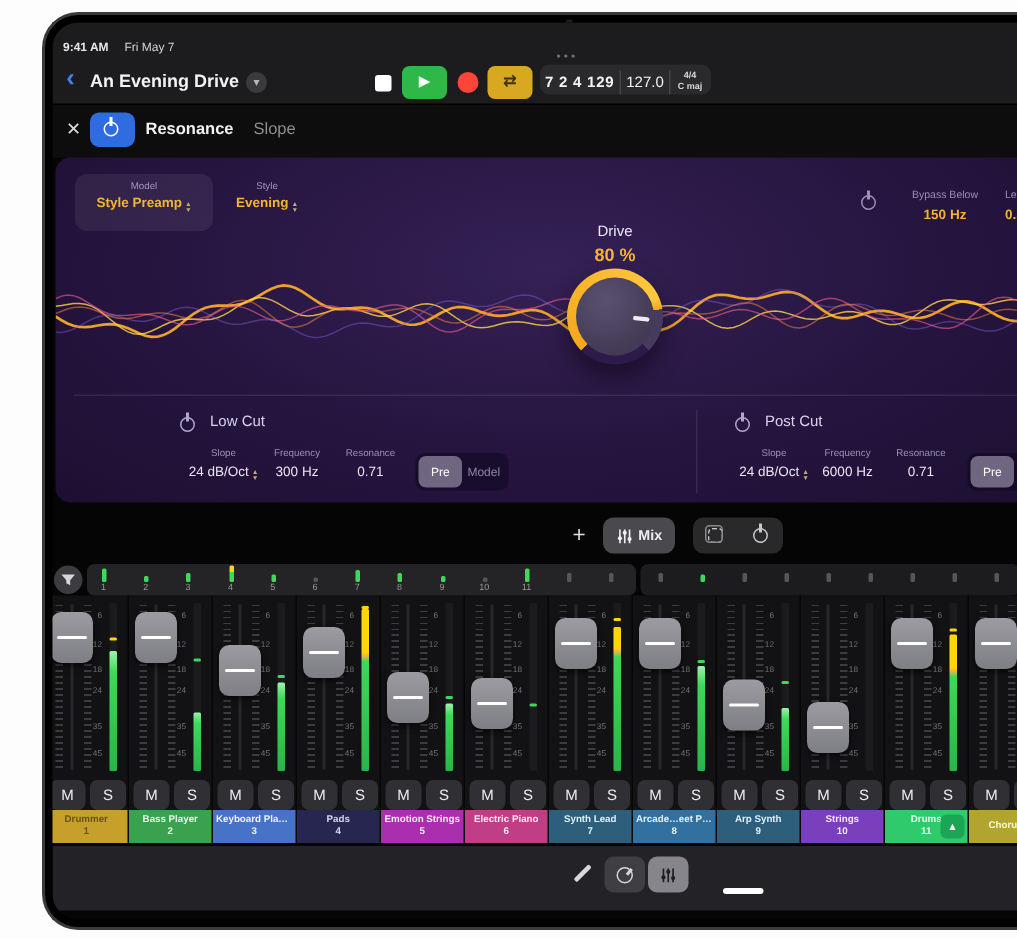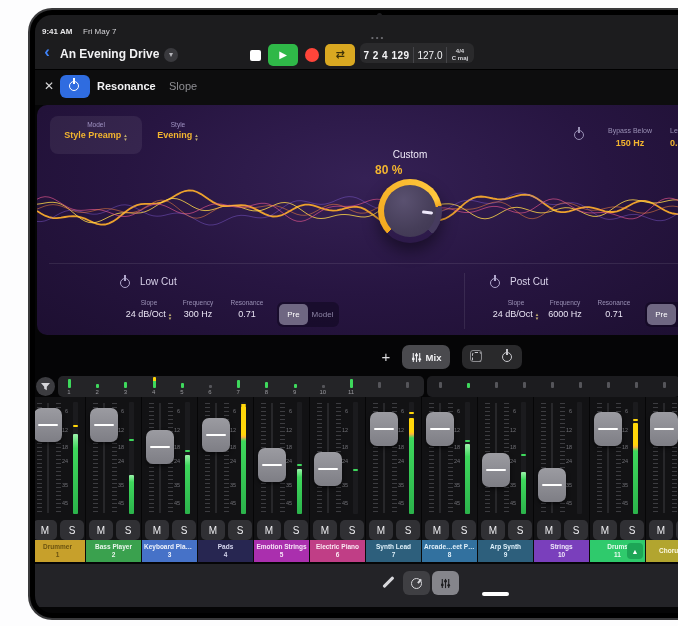--- a/index.html
+++ b/index.html
@@ -51,21 +51,21 @@
   .plabel{font-size:6.5px;color:#a194c4;margin-top:5px}
   .pvalue{font-size:9px;font-weight:bold;color:#f3b52f;margin-top:2px}
   #style-box{position:absolute;left:110px;top:11px;width:62px;height:38px;text-align:center}
   .stepper{display:inline-flex;flex-direction:column;font-size:4.5px;line-height:3.8px;color:#c0ad72;margin-left:2px;vertical-align:1px}
   #byp-pwr{position:absolute;left:537px;top:25px;color:#9a91b5}
   #byp-label{position:absolute;left:557px;top:22px;width:72px;text-align:center;font-size:7px;color:#9a91b5}
   #byp-value{position:absolute;left:557px;top:33px;width:72px;text-align:center;font-size:9px;font-weight:bold;color:#f3b52f}
   #lvl-label{position:absolute;left:633px;top:22px;width:40px;font-size:7px;color:#9a91b5}
   #lvl-value{position:absolute;left:633px;top:33px;width:40px;font-size:9px;font-weight:bold;color:#f3b52f}
   #drive-label{position:absolute;left:338px;top:44px;width:70px;text-align:center;font-size:10px;color:#efeaf8}
-  #drive-value{position:absolute;left:338px;top:58px;width:70px;font-size:12px;font-weight:bold;color:#f3b52f}
+  #drive-value{position:absolute;left:338px;top:58px;width:70px;text-align:center;font-size:12px;font-weight:bold;color:#f3b52f}
   #waveform{position:absolute;left:0;top:56px;width:656px;height:100px}
   #knob{position:absolute;left:341px;top:74px;width:64px;height:64px;border-radius:50%;
     background:conic-gradient(from 225deg,#f2a71d 0deg,#ffc93e 200deg,#f2a71d 216deg,#463b5e 216deg,#463b5e 270deg,transparent 270deg);
     box-shadow:0 8px 16px rgba(0,0,0,.45)}
   #knob-face{position:absolute;left:6px;top:6px;width:52px;height:52px;border-radius:50%;
     background:radial-gradient(circle at 38% 30%,#5a5170 0%,#463e59 60%,#3d3550 100%)}
   #knob-ind{position:absolute;right:3px;top:26px;width:11px;height:3px;border-radius:2px;background:#efe9fb;transform:rotate(6deg)}
   #divider-h{position:absolute;left:12px;top:158px;width:632px;height:1px;background:rgba(255,255,255,.09)}
   #divider-v{position:absolute;left:427px;top:168px;width:1px;height:56px;background:rgba(255,255,255,.09)}
   .cutpwr{position:absolute;color:#b0a7cc}
@@ -173,21 +173,21 @@
       </div>
       <div id="style-box">
         <div class="plabel">Style</div>
         <div class="pvalue"><span>Evening</span><span class="stepper">▲<br>▼</span></div>
       </div>
       <span class="pwr" id="byp-pwr"></span>
       <div id="byp-label">Bypass Below</div>
       <div id="byp-value">150 Hz</div>
       <div id="lvl-label">Level</div>
       <div id="lvl-value">0.5</div>
-      <div id="drive-label">Custom</div>
+      <div id="drive-label">Drive</div>
       <div id="drive-value">80 %</div>
       <div id="knob">
         <div id="knob-face">
             <div id="knob-ind"></div>
           </div>
       </div>
       <div id="divider-h"></div>
       <div id="divider-v"></div>
 
       <span class="pwr cutpwr" style="left:83px;top:173px"></span>

